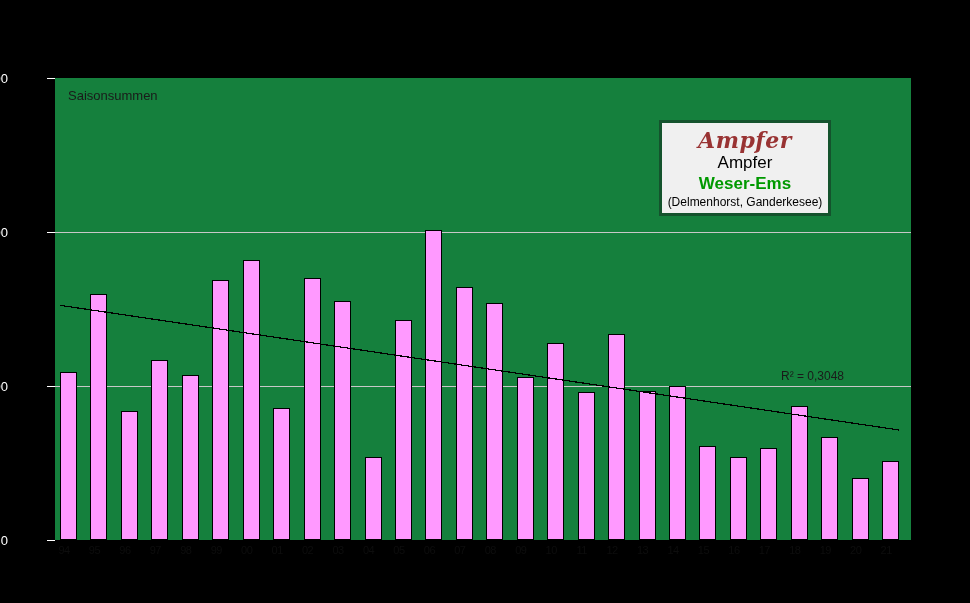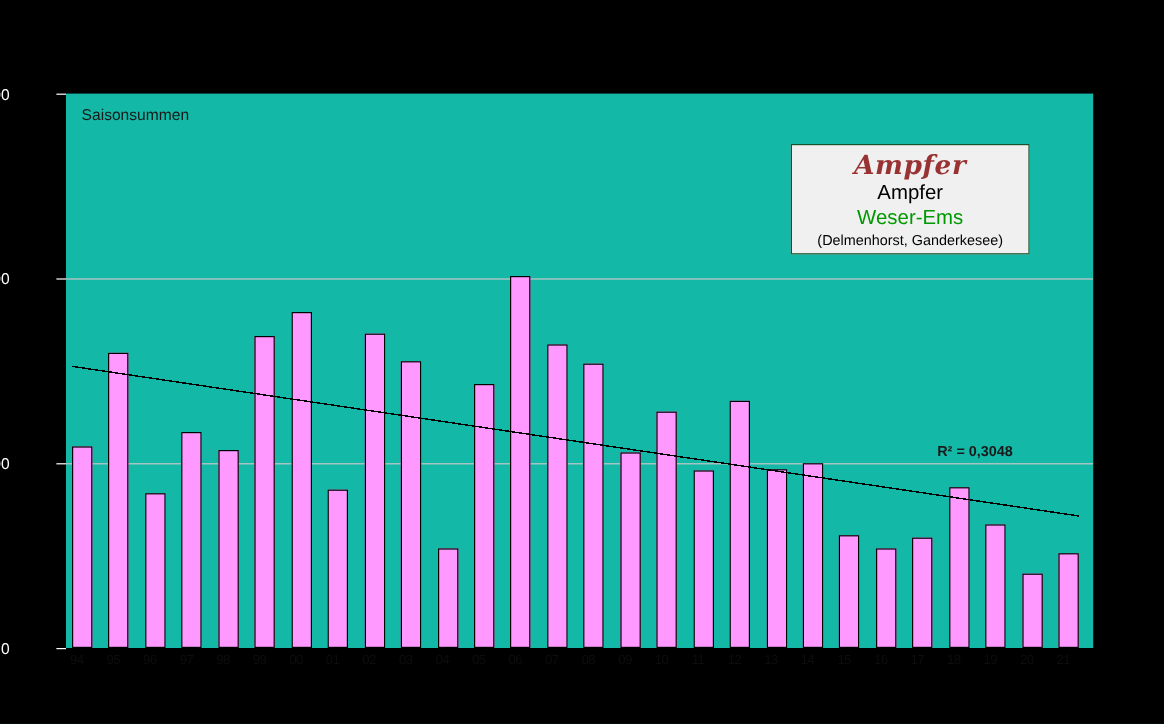--- a/index.html
+++ b/index.html
@@ -22,21 +22,21 @@
     height: 603px;
     background: #000000;
   }
   
   #plot-area {
     position: absolute;
     left: 55px;
     top: 78px;
     width: 856px;
     height: 462px;
-    background: #14b8a6;
+    background: #15803d;
     overflow: visible;
   }
   .gridline {
     position: absolute;
     left: 0;
     width: 100%;
     height: 1px;
     background: #c8c8c8;
   }
   
@@ -92,31 +92,30 @@
     font-size: 13px;
     color: #1a1a1a;
   }
   #r2-label {
     position: absolute;
     left: 726px;
     top: 291px;
     font-size: 12px;
     color: #1a1a1a;
     white-space: nowrap;
-    font-weight: bold;
   }
   
   #legend-box {
     position: absolute;
     left: 604px;
     top: 42px;
-    width: 199px;
+    width: 172px;
     box-sizing: border-box;
     background: #f0f0f0;
-    border: 1px solid #14532d;
+    border: 3px solid #14532d;
     padding: 5px 4px 3px 4px;
     text-align: center;
   }
   #legend-title {
     font-family: "DejaVu Serif", serif;
     font-weight: bold;
     font-style: italic;
     font-size: 22px;
     line-height: 24px;
     color: #993333;
@@ -127,21 +126,21 @@
     line-height: 21px;
     color: #000000;
   }
   #legend-sub2 {
     font-size: 13px;
     line-height: 17px;
     color: #000000;
   }
   #legend-region {
     font-size: 17px;
-    font-weight: normal;
+    font-weight: bold;
     line-height: 21px;
     color: #009900;
   }
   #legend-places {
     font-size: 12px;
     line-height: 16px;
     color: #000000;
     text-align: center;
   }
   

